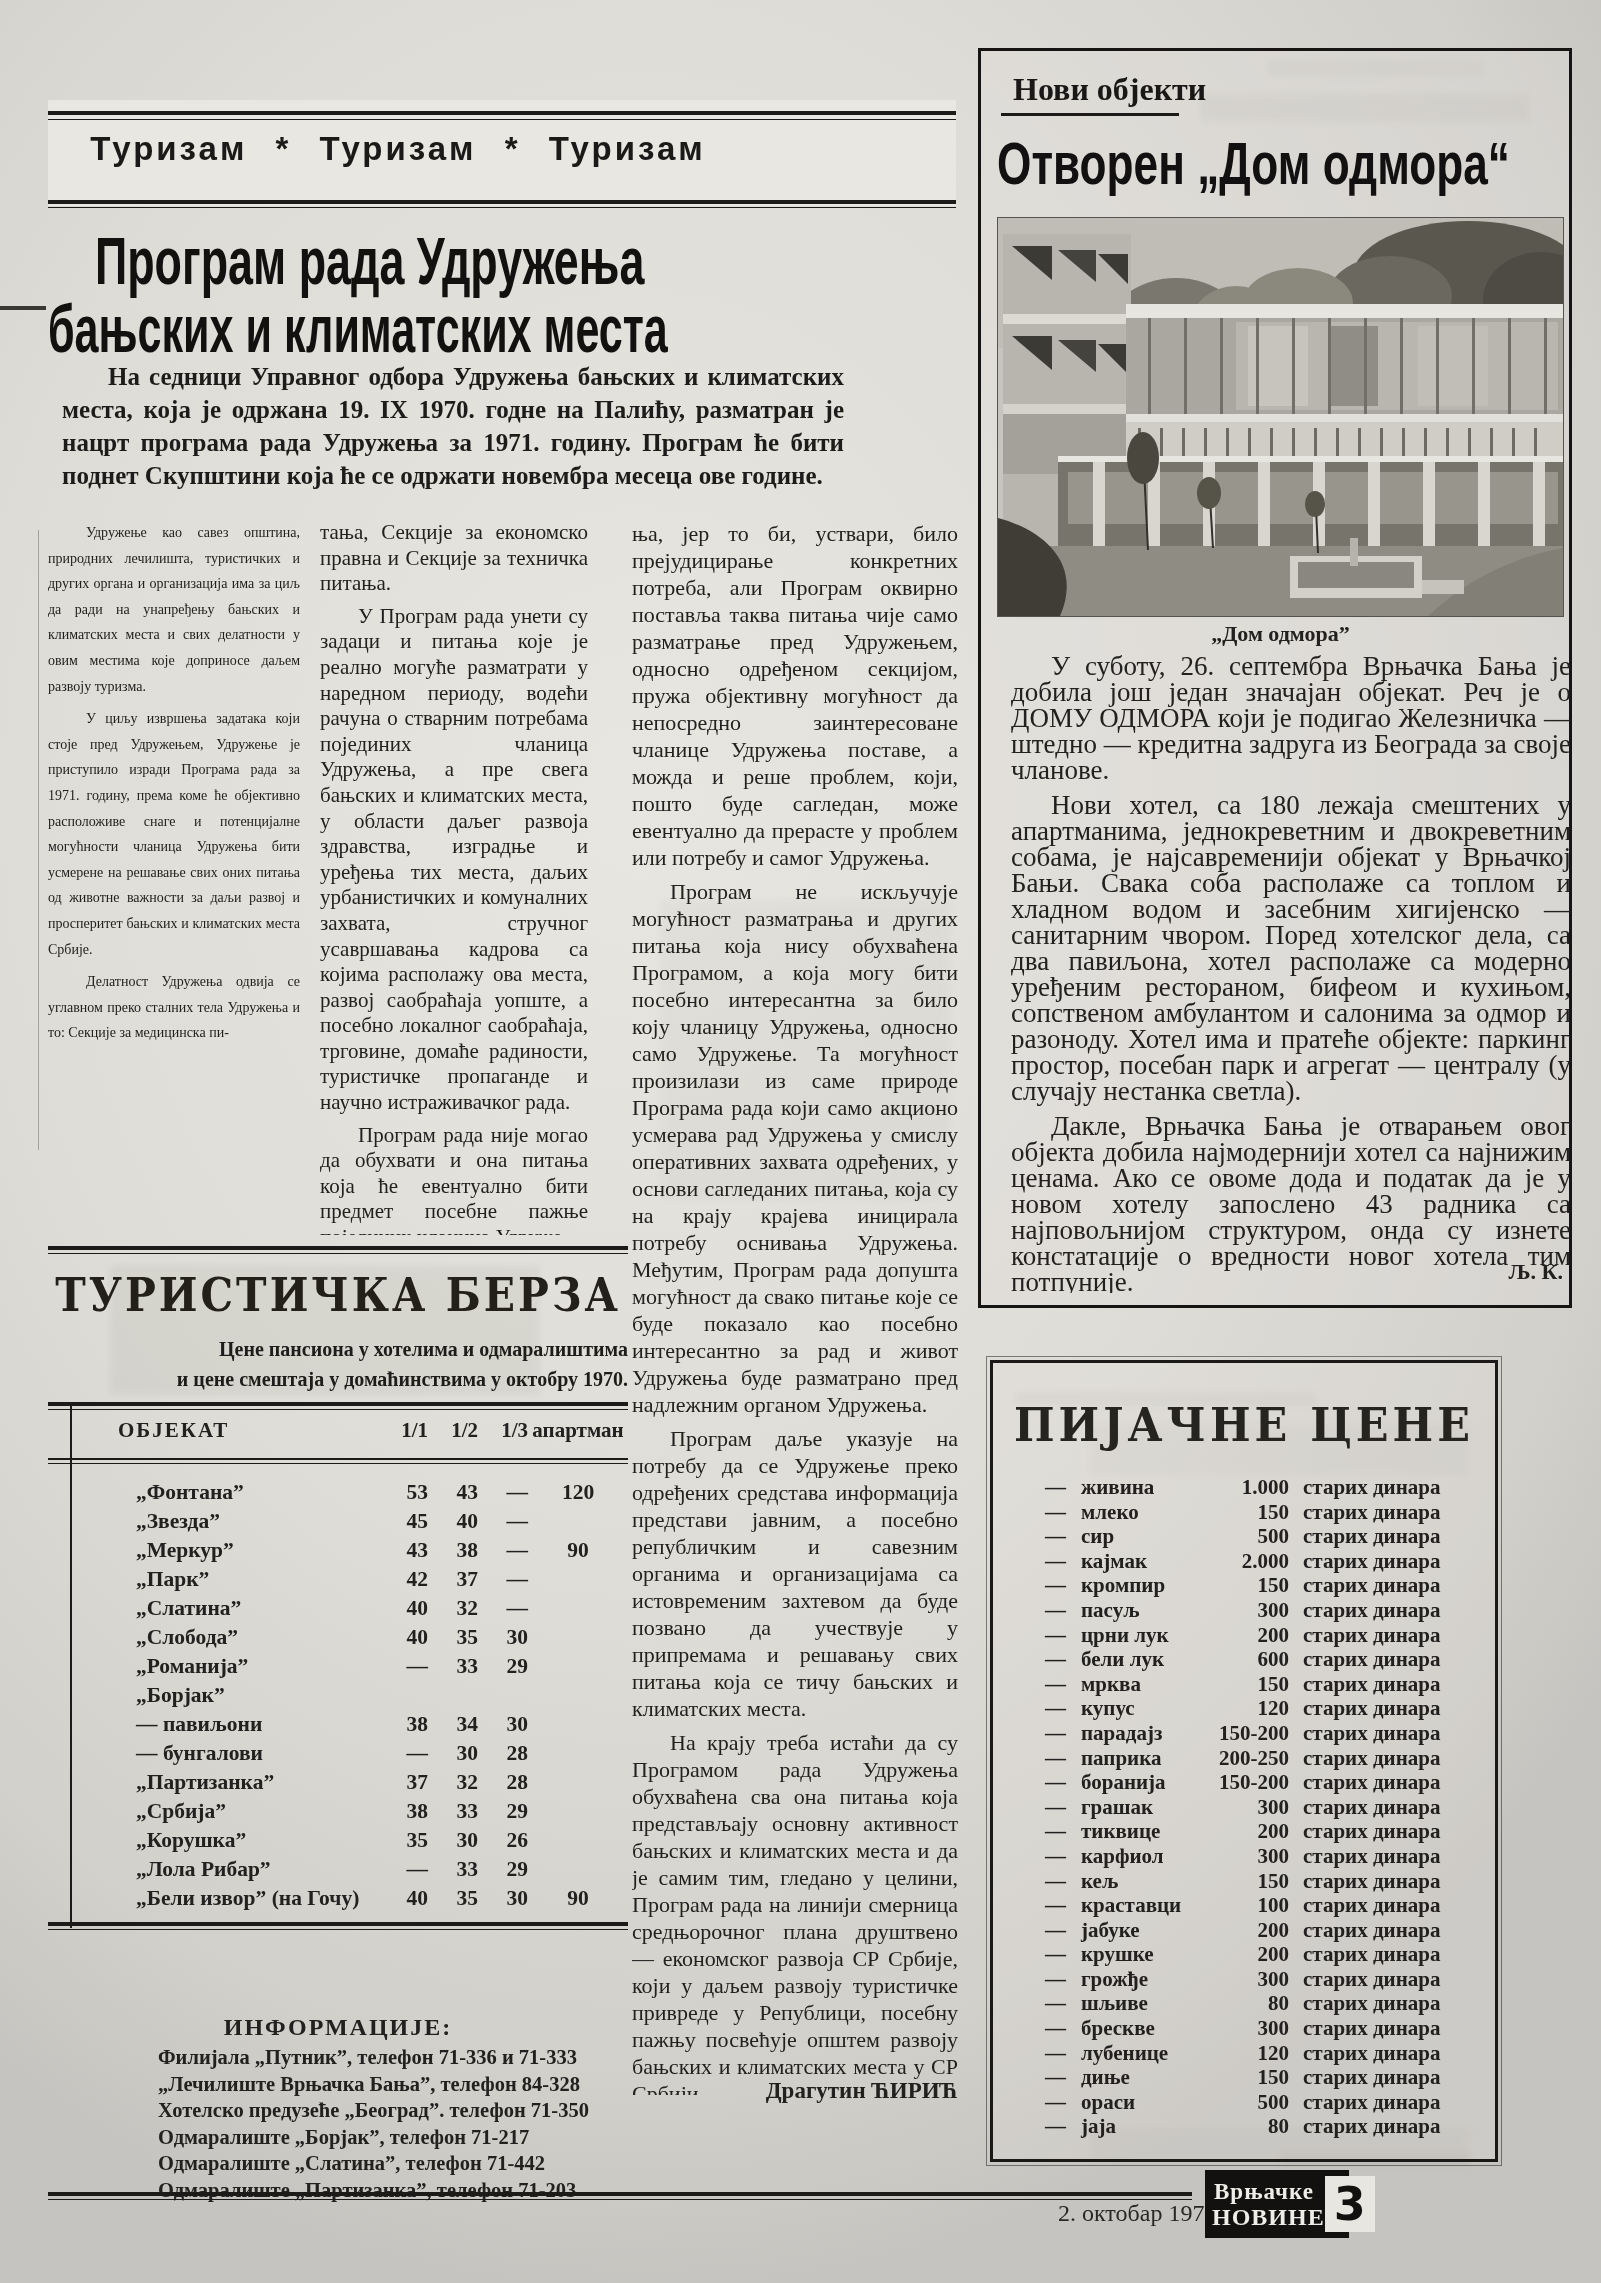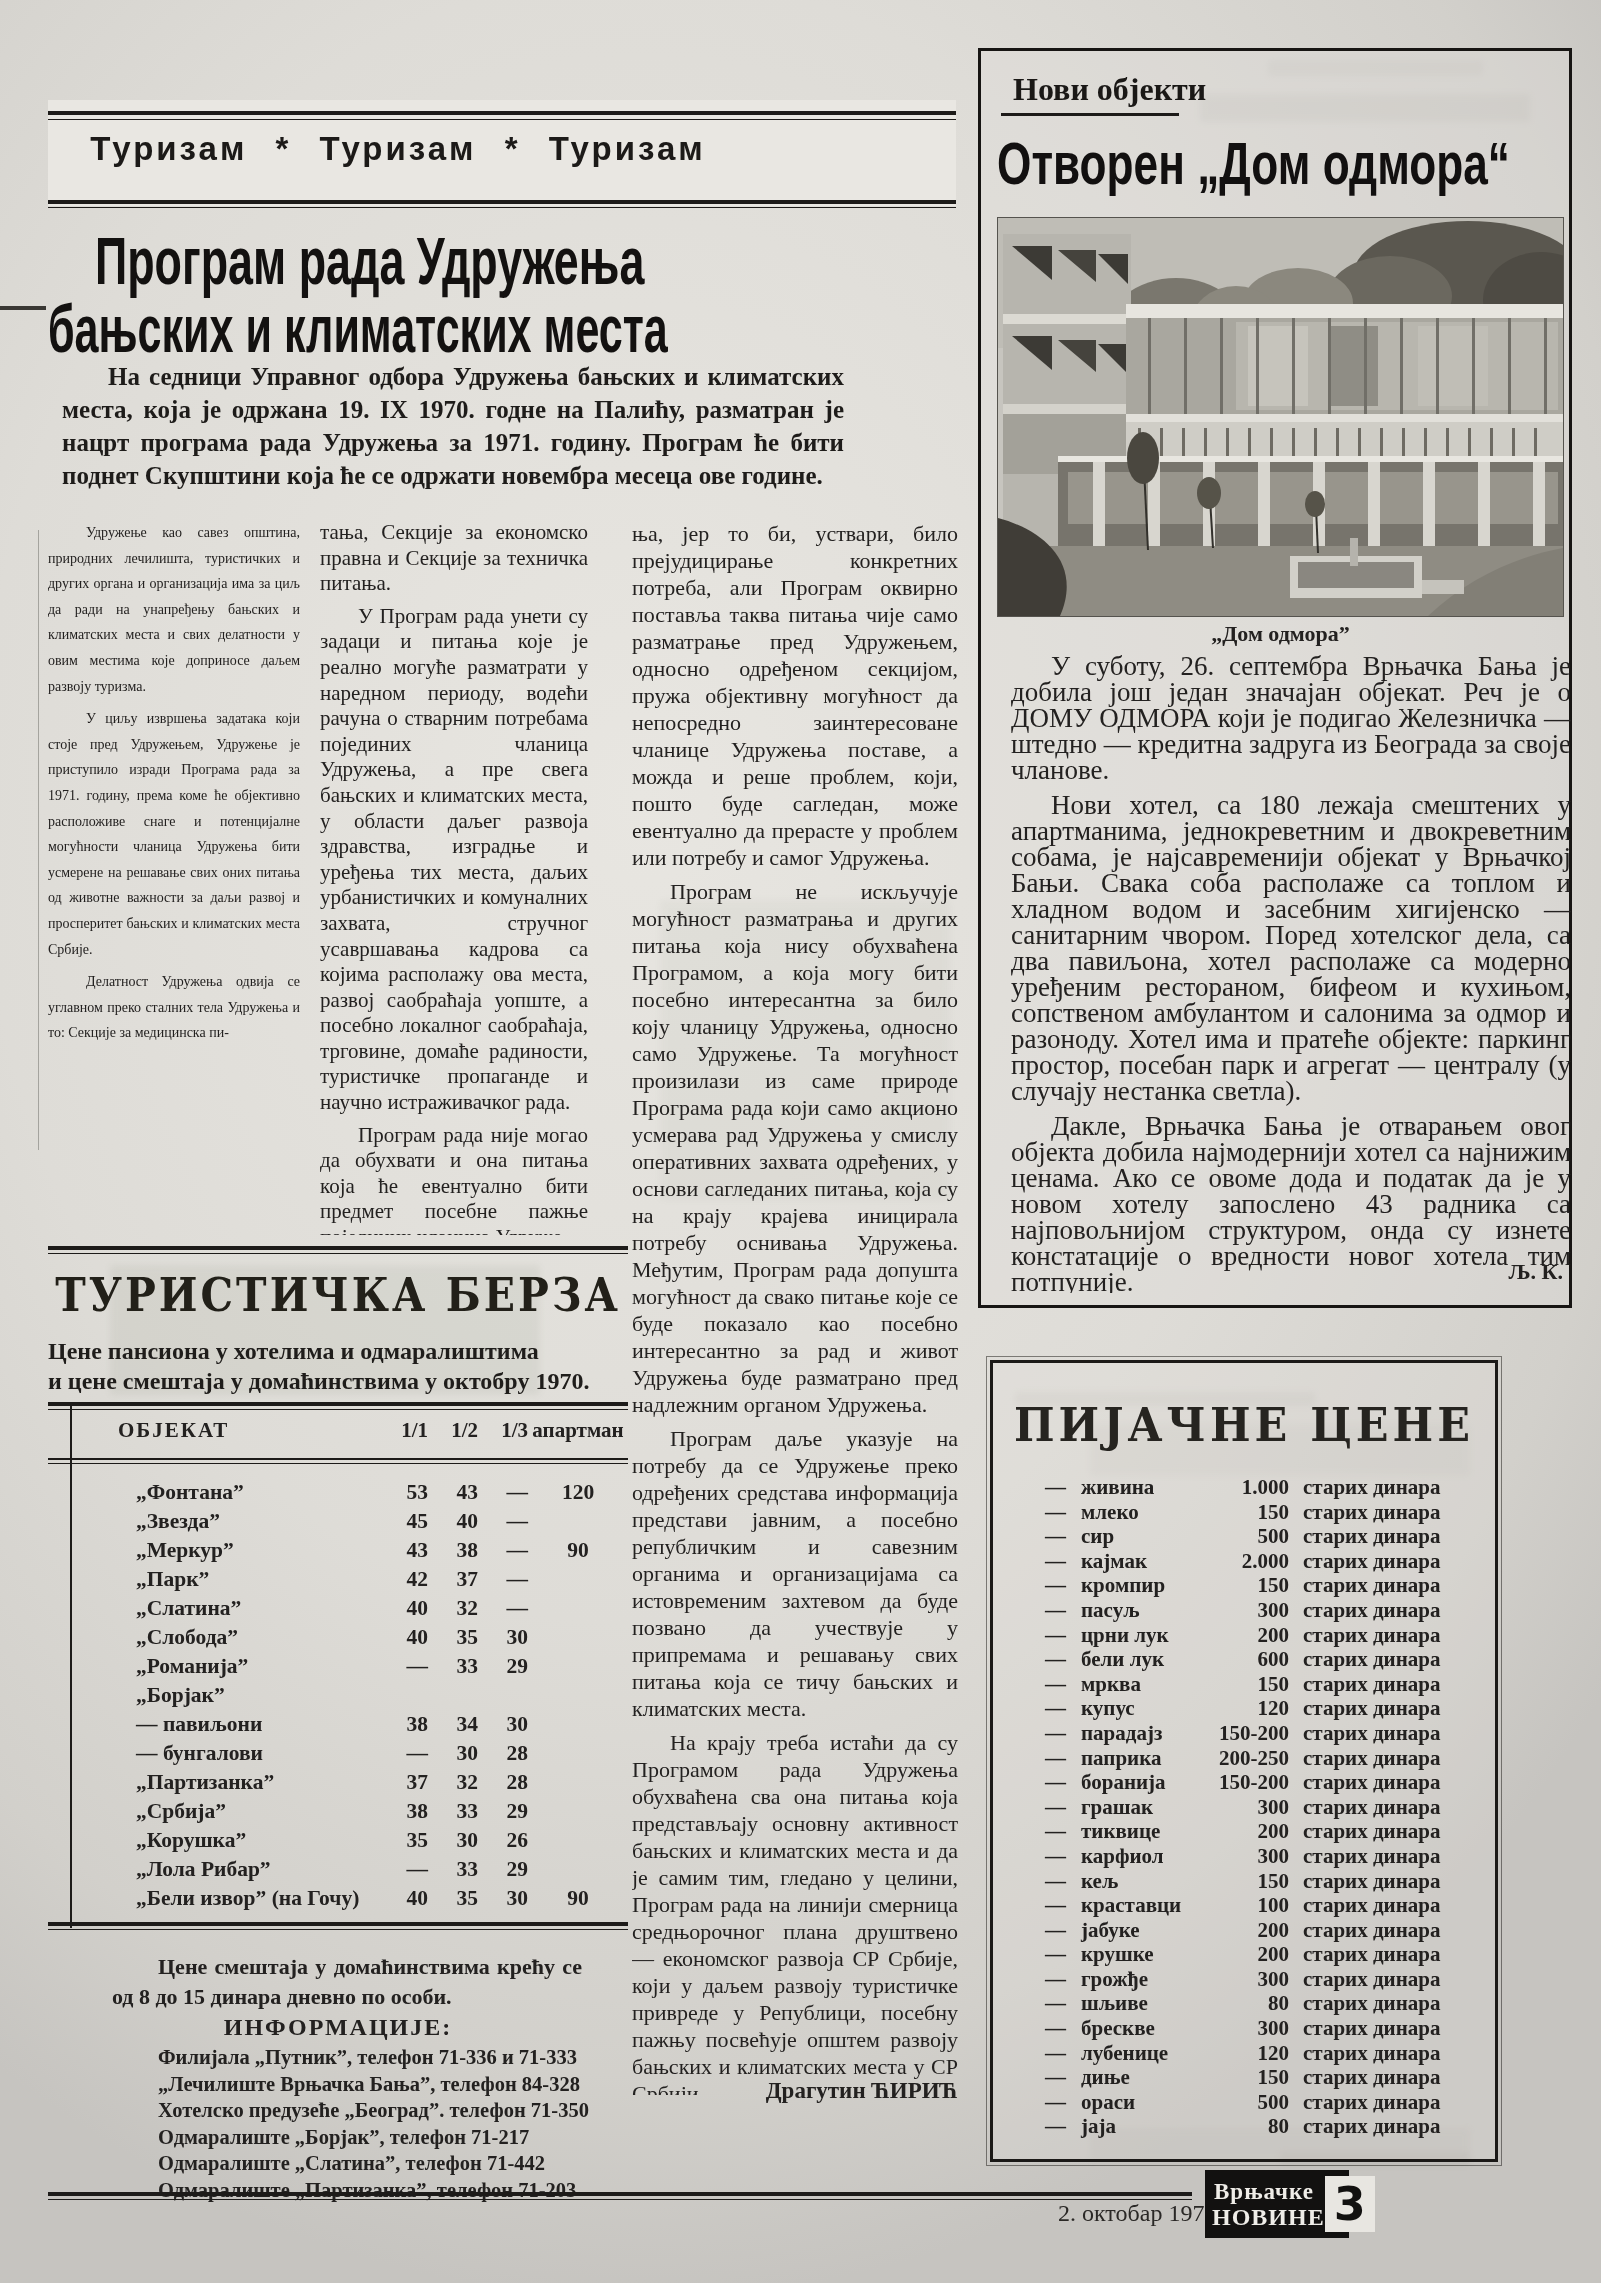--- a/index.html
+++ b/index.html
@@ -54,22 +54,22 @@
   #col3{left:632px;top:520px;width:326px;height:1575px;font-size:22px;line-height:27px;}
   #col3-sig{text-align:right;font-weight:bold;font-size:23px;margin-top:6px;padding-right:4px;}
 
   
   #berza-title{
     position:absolute;left:48px;top:1268px;width:580px;text-align:center;
     font-family:"DejaVu Serif", serif;font-weight:bold;font-size:41px;
     letter-spacing:3px;color:#222019;transform:scaleY(1.12);transform-origin:center top;
   }
   .berza-sub{
-    position:absolute;left:48px;width:580px;text-align:left;
-    font-size:24px;font-weight:bold;color:#1f1d1b;
+    position:absolute;left:48px;width:580px;text-align:right;
+    font-size:20px;font-weight:bold;color:#1f1d1b;
   }
   #berza-table-head{position:absolute;left:48px;top:1418px;width:580px;display:flex;font-weight:bold;font-size:21px;}
   #berza-body{position:absolute;left:48px;top:1480px;width:580px;}
   .trow{display:flex;height:29px;align-items:flex-start;font-weight:bold;font-size:21.5px;}
   .tname{flex:1 1 auto;padding-left:88px;white-space:nowrap;overflow:hidden;}
   #berza-table-head .tname{letter-spacing:2px;padding-left:70px;}
   .tc{width:50px;text-align:right;flex:0 0 auto;}
   .ta{width:100px;text-align:center;flex:0 0 auto;}
 
   #berza-note{
@@ -310,21 +310,20 @@
         <span class="tc">40</span>
         <span class="tc">35</span>
         <span class="tc">30</span>
         <span class="ta">90</span>
       </div>
     </div>
 
   <div class="rule" style="left:48px;top:1922px;width:580px;height:4px;"></div>
   <div class="rule" style="left:48px;top:1929px;width:580px;height:1px;"></div>
 
-  <div id="berza-note">Цене смештаја у домаћинствима крећу се од 8 до 15 динара дневно по особи.</div>
   <div id="info-title">ИНФОРМАЦИЈЕ:</div>
   <div id="info-lines">
       <div>Филијала „Путник”, телефон 71-336 и 71-333</div>
       <div>„Лечилиште Врњачка Бања”, телефон 84-328</div>
       <div>Хотелско предузеће „Београд”. телефон 71-350</div>
       <div>Одмаралиште „Борјак”, телефон 71-217</div>
       <div>Одмаралиште „Слатина”, телефон 71-442</div>
       <div>Одмаралиште „Партизанка”, телефон 71-203</div>
     </div>
 

